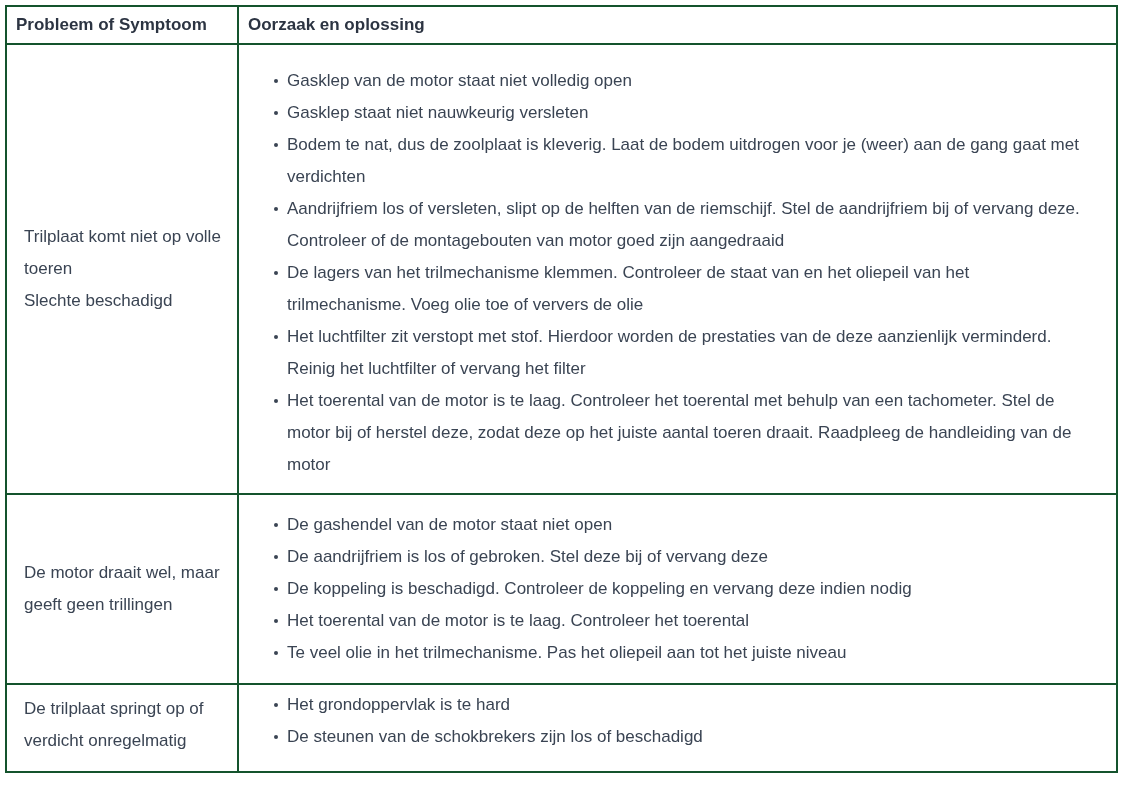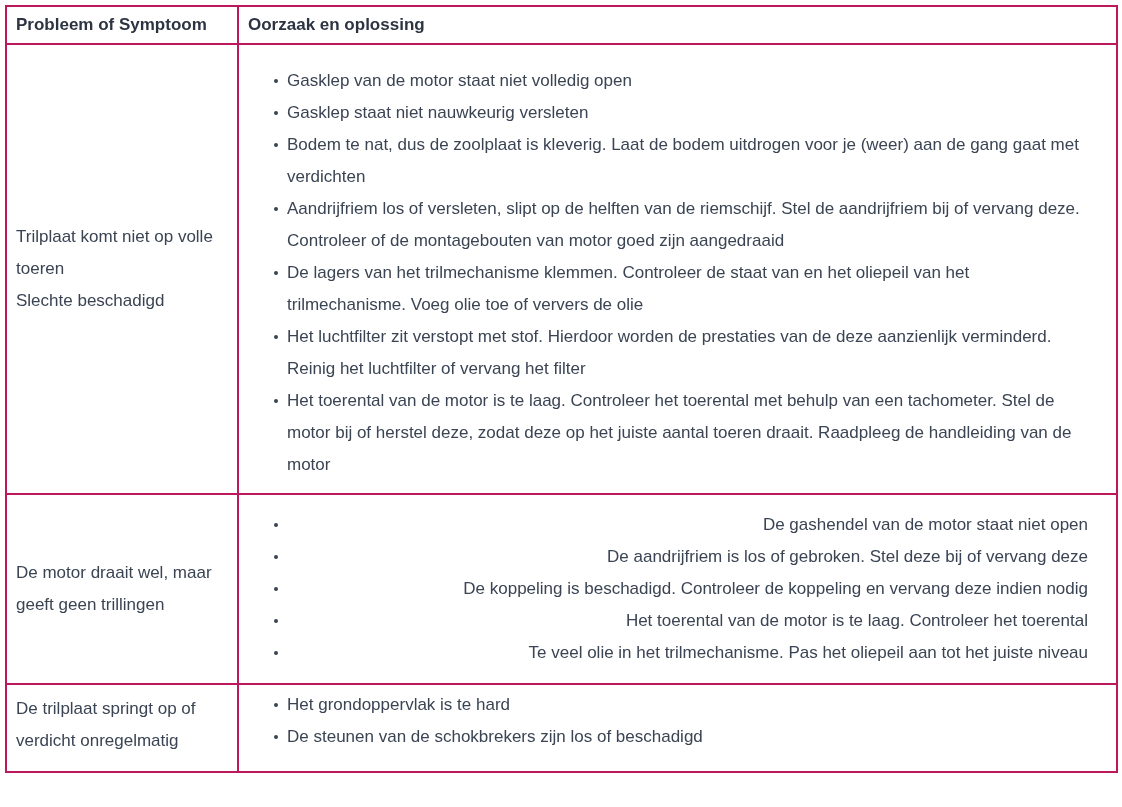--- a/index.html
+++ b/index.html
@@ -24,39 +24,39 @@
     border-collapse: collapse;
     position: absolute;
     left: 5px;
     top: 5px;
     width: 1111px;
     table-layout: fixed;
     background: #ffffff;
   }
   table.troubleshoot td,
   table.troubleshoot th {
-    border: 2px solid #be185d;
+    border: 2px solid #14532d;
     vertical-align: middle;
     background: #ffffff;
   }
   col.col-problem { width: 232px; }
   col.col-cause   { width: 879px; }
 
   thead th {
     text-align: left;
     font-weight: bold;
     font-size: 17px;
     line-height: 22px;
     color: #2c3442;
     padding: 6px 0 7px 9px;
     height: 23px;
   }
 
   td.problem-cell {
-    padding: 8px 8px 8px 9px;
+    padding: 8px 8px 8px 17px;
     font-size: 17px;
     line-height: 32px;
     color: #3a4453;
   }
   td.problem-cell .line {
     display: block;
     white-space: normal;
   }
 
   td.cause-cell {
@@ -81,21 +81,21 @@
     left: -1px;
     top: 14px;
     width: 4px;
     height: 4px;
     border-radius: 50%;
     background: #3a4453;
   }
 
   
   tr.row-1 td.cause-cell { padding-top: 20px; padding-bottom: 12px; }
-  tr.row-2 td.cause-cell { padding-top: 14px; padding-bottom: 14px; text-align: right; }
+  tr.row-2 td.cause-cell { padding-top: 14px; padding-bottom: 14px; }
   tr.row-3 td.cause-cell { padding-top: 2px; padding-bottom: 16px; }
   tr.row-3 td.problem-cell { padding-bottom: 14px; }
 </style>
 </head>
 <body>
 
 <div class="page">
   <table class="troubleshoot">
     <colgroup>
       <col class="col-problem">

